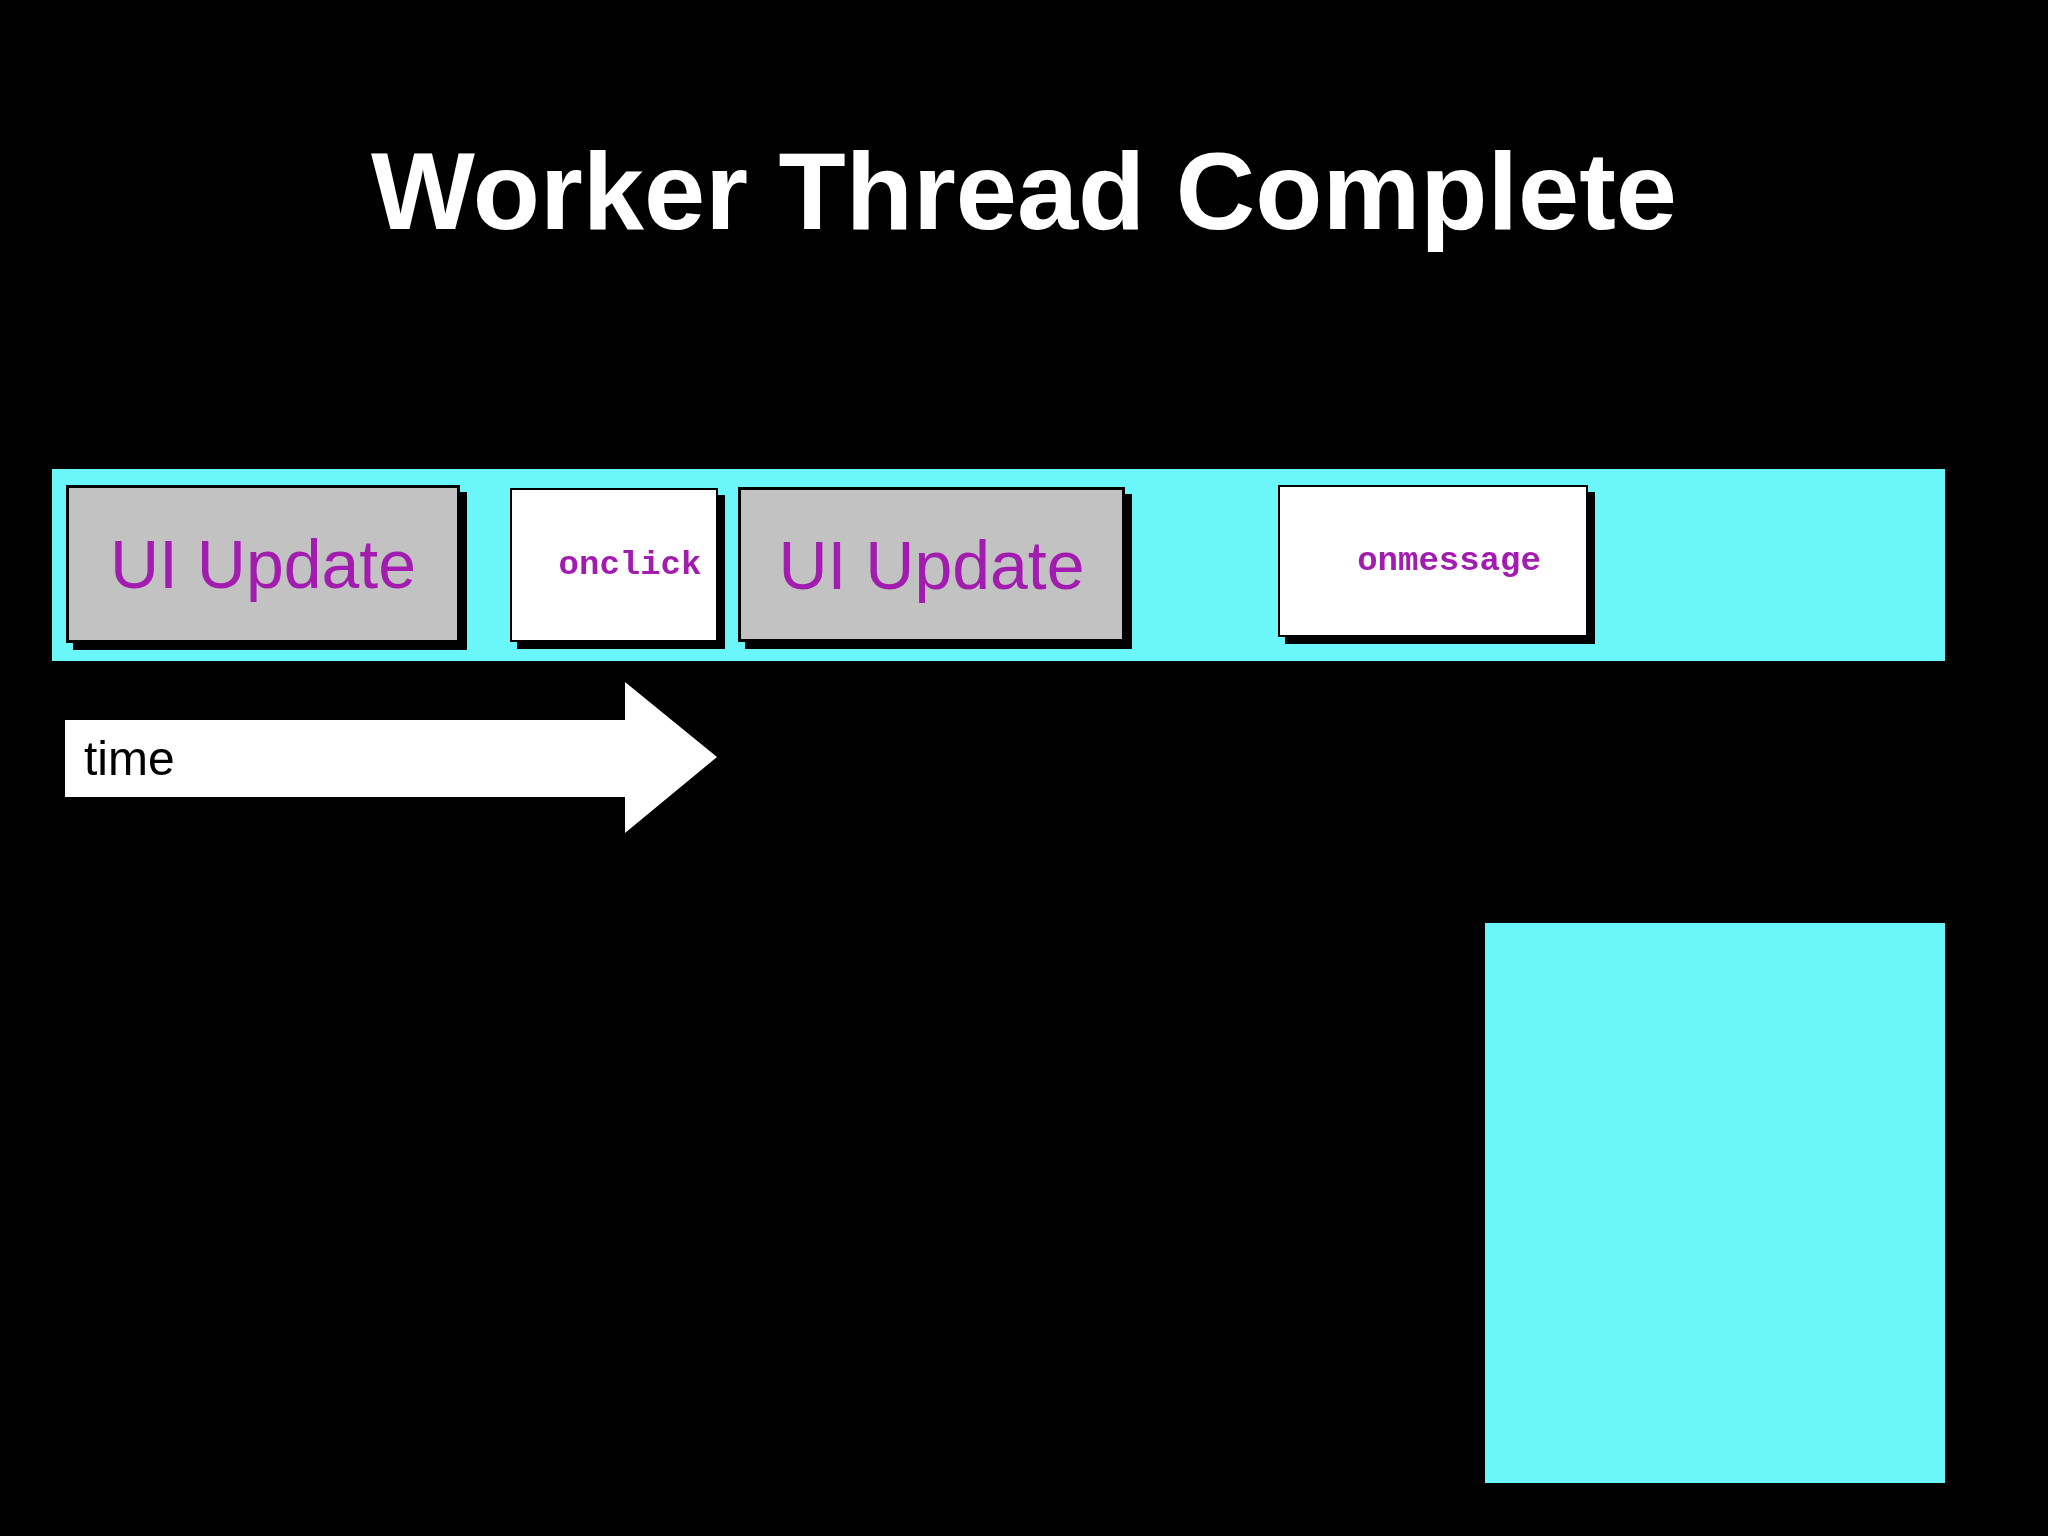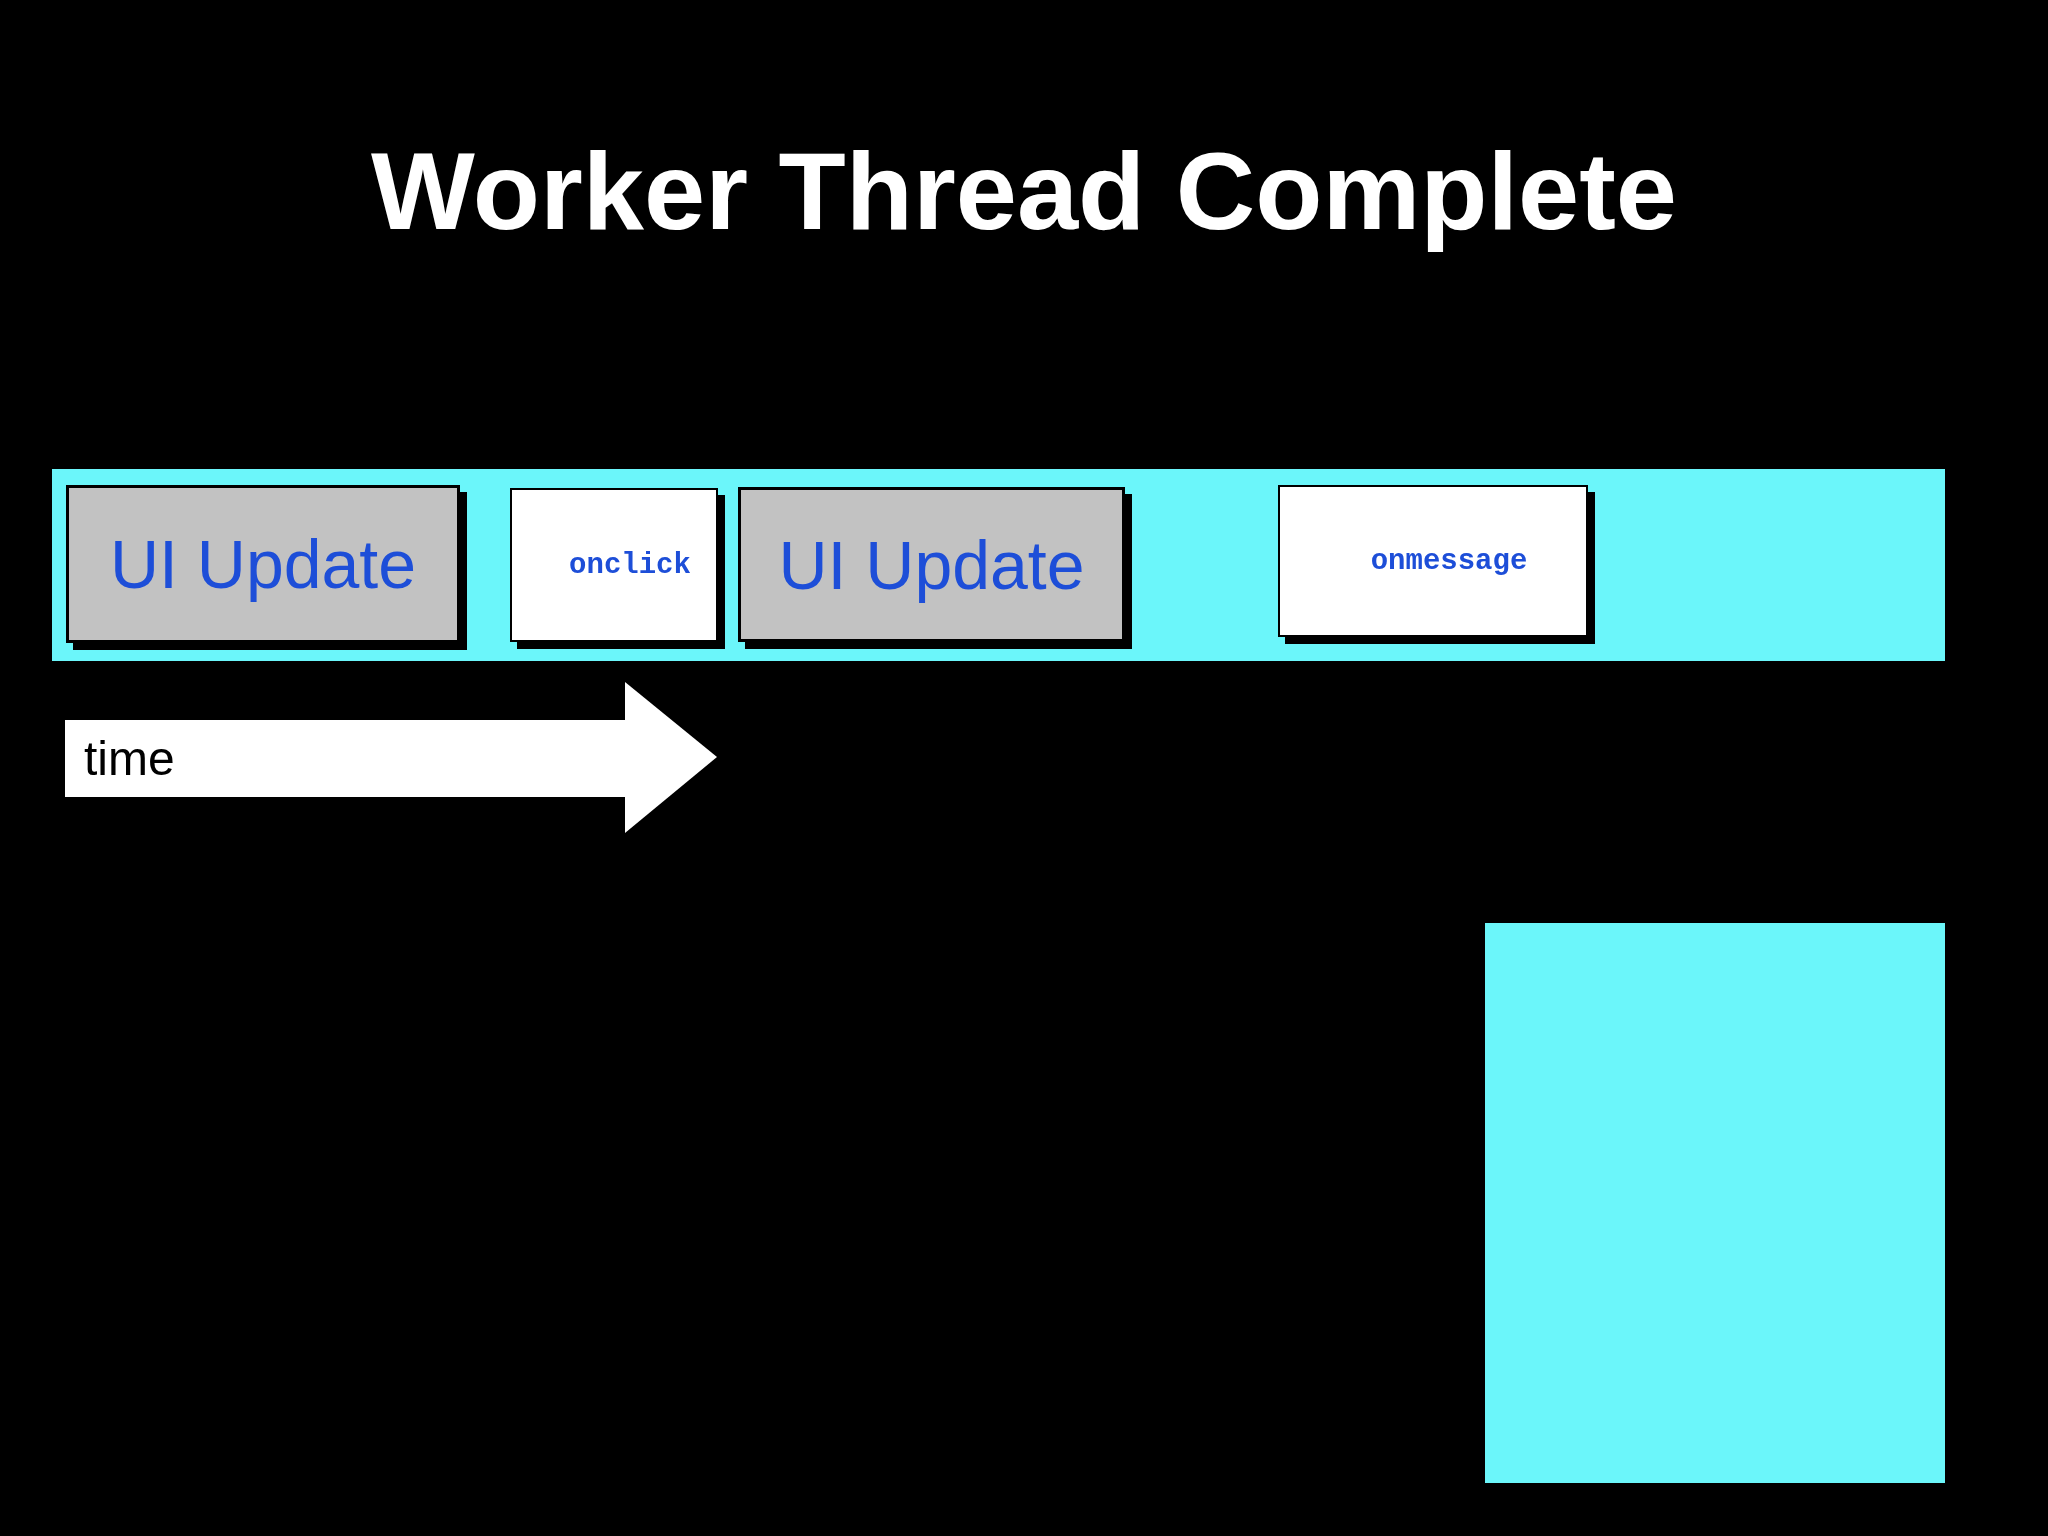--- a/index.html
+++ b/index.html
@@ -36,37 +36,37 @@
     width: 1893px;
     height: 192px;
     background: #6BF6FA;
   }
   .block {
     position: absolute;
     box-sizing: border-box;
     display: flex;
     align-items: center;
     justify-content: center;
-    color: #1d4ed8;
+    color: #a21caf;
     background: #ffffff;
     border: 3px solid #000000;
     box-shadow: 7px 7px 0 0 #000000;
     white-space: nowrap;
   }
   .block.ui {
     background: #C2C2C2;
     font-family: "Liberation Sans", sans-serif;
     font-size: 68px;
     font-weight: normal;
   }
   .block.handler {
     background: #ffffff;
     border-width: 2px;
     font-family: "Liberation Mono", monospace;
-    font-size: 29px;
+    font-size: 34px;
     font-weight: bold;
     padding-left: 32px;
   }
   .b0 { left: 14px;   top: 16px; width: 394px; height: 158px; }
   .b1 { left: 458px;  top: 19px; width: 208px; height: 154px; }
   .b2 { left: 686px;  top: 18px; width: 387px; height: 155px; }
   .b3 { left: 1226px; top: 16px; width: 310px; height: 152px; }
 
   .arrow-shaft {
     position: absolute;

